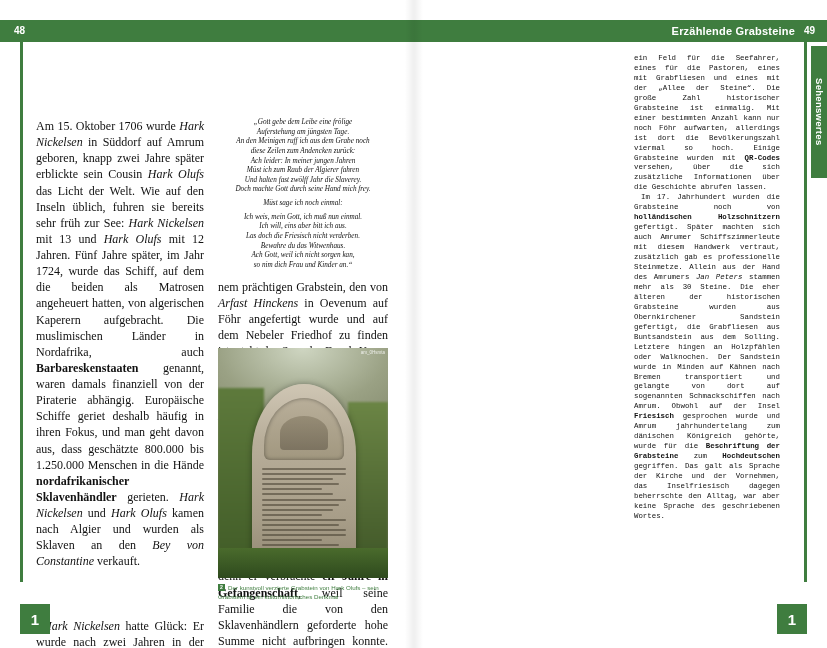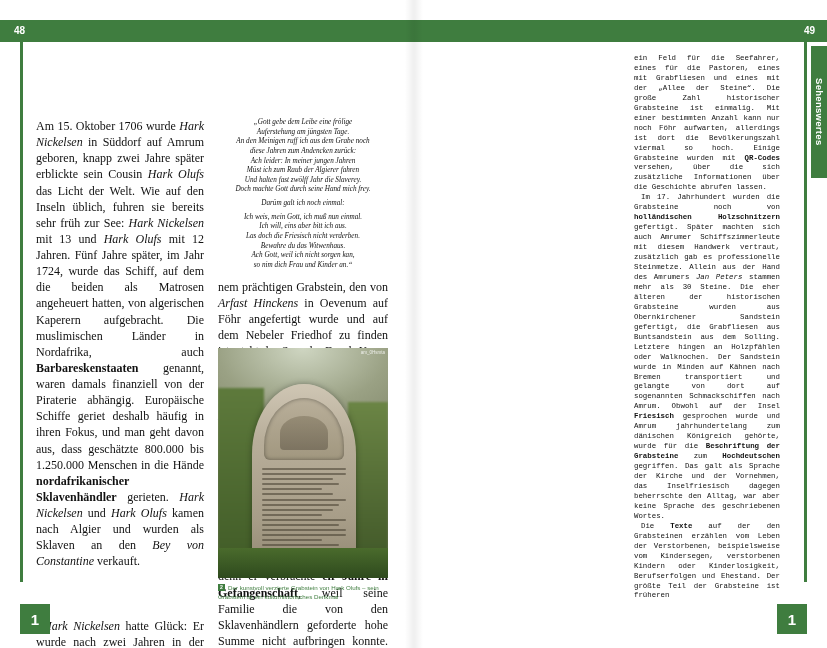--- a/index.html
+++ b/index.html
@@ -231,41 +231,42 @@
     <div class="col lc2" style="top: 278.609px;">
       <p>nem prächtigen Grabstein, den von <i>Arfast Hinckens</i> in Oevenum auf Föhr angefertigt wurde und auf dem Nebeler Friedhof zu finden ist, steht der Spruch „Durch Kreuz und Leiden zur Himmelsfreuden“. Auf der Rückseite ist in Stein gemeißelt, dass er mit seiner Frau <i>Marret Olufs</i>, der Halbschwester seines Cousins <i>Hark</i>, bis zu seinem Tod im Jahr 1770 in einer „vergnügte[n] Ehe“ lebte und letztendlich ein glückliches Leben geführt hatte.</p>
       <p class="ind">Weniger Glück hatte <i>Hark Olufs</i>, denn er verbrachte <b>elf Jahre in Gefangenschaft</b>, weil seine Familie die von den Sklavenhändlern geforderte hohe Summe nicht aufbringen konnte. Da er aber fleißig und tüchtig war, arbeitete er sich vom Lakai zum Schatzmeister auf, bevor er zum Kommandeur und späteren Oberbefehlshaber der Leibgarde des <i>Beys von Constantine</i> emannt wurde und 1735 für ihn Tunis eroberte. Zum Dank wurde er freigelassen und kehrte in seine Heimat zurück. Dort heiratete er seine große Liebe <i>Antje Lorenzen</i>, mit der er vier Mädchen und einen Jungen bekam. Im Alter von nur 46 Jahren starb er plötzlich – seine Familie fand ihn nach dem Gottesdienst tot im Sessel sitzend. Aber wie es häufig der Fall war, hatte er bereits vor seinem Tod schon vorsorglich einen <b>reich verzierten Grabstein</b> meißeln lassen. Auf diesem richtet er sich an seine Familie:</p>
     </div>
 
     <div class="folio-box l">1</div>
   </div>
 
   <div class="page-right">
     <div class="hdr-right"></div>
+    <div class="hdr-title">Erzählende Grabsteine</div>
     <div class="hdr-folio r">49</div>
     <div class="rule-right"></div>
 
     <div class="side-tab">
       <span>Sehenswertes</span>
     </div>
 
     <div class="folio-box r">1</div>
   </div>
 
   <div class="quote" id="quote-block" style="top: 118px; display: block;">
       <div>„Gott gebe dem Leibe eine frölige</div>
       <div>Auferstehung am jüngsten Tage.</div>
       <div>An den Meinigen ruff ich aus dem Grabe noch</div>
-      <div>diese Jahren zum Andencken zurück:</div>
+      <div>diese Zeilen zum Andencken zurück:</div>
       <div>Ach leider: In meiner jungen Jahren</div>
       <div>Müst ich zum Raub der Algierer fahren</div>
       <div>Und halten fast zwölff Jahr die Slaverey.</div>
       <div>Doch machte Gott durch seine Hand mich frey.</div>
       <div class="gap"></div>
-      <div>Darüm galt ich noch einmal:</div>
+      <div>Müst sage ich noch einmal:</div>
       <div class="gap"></div>
       <div>Ich weis, mein Gott, ich muß nun einmal.</div>
       <div>Ich will, eins aber bitt ich aus.</div>
       <div>Las doch die Friesisch nicht verderben.</div>
       <div>Bewahre du das Witwenhaus.</div>
       <div>Ach Gott, weil ich nicht sorgen kan,</div>
       <div>so nim dich Frau und Kinder an.“</div>
     </div>
 
   <div class="photo">
@@ -303,17 +304,16 @@
     <div class="wm">am_0Hsmta</div>
   </div>
 
   <div class="caption">
     <span class="marker">2</span><span>Der kunstvoll verzierte Grabstein von Hark Olufs – sein Grabstein ist ein kulturhistorisches Denkmal</span>
   </div>
 
   <div class="rc">
     <p class="first">ein Feld für die Seefahrer, eines für die Pastoren, eines mit Grabfliesen und eines mit der „Allee der Steine“. Die große Zahl historischer Grabsteine ist einmalig. Mit einer bestimmten Anzahl kann nur noch Föhr aufwarten, allerdings ist dort die Bevölkerungszahl viermal so hoch. Einige Grabsteine wurden mit <b>QR-Codes</b> versehen, über die sich zusätzliche Informationen über die Geschichte abrufen lassen.</p>
     <p>Im 17. Jahrhundert wurden die Grabsteine noch von <b>holländischen Holzschnitzern</b> gefertigt. Später machten sich auch Amrumer Schiffszimmerleute mit diesem Handwerk vertraut, zusätzlich gab es professionelle Steinmetze. Allein aus der Hand des Amrumers <i>Jan Peters</i> stammen mehr als 30 Steine. Die eher älteren der historischen Grabsteine wurden aus Obernkirchener Sandstein gefertigt, die Grabfliesen aus Buntsandstein aus dem Solling. Letztere hingen an Holzpfählen oder Walknochen. Der Sandstein wurde in Minden auf Kähnen nach Bremen transportiert und gelangte von dort auf sogenannten Schmackschiffen nach Amrum. Obwohl auf der Insel <b>Friesisch</b> gesprochen wurde und Amrum jahrhundertelang zum dänischen Königreich gehörte, wurde für die <b>Beschriftung der Grabsteine</b> zum <b>Hochdeutschen</b> gegriffen. Das galt als Sprache der Kirche und der Vornehmen, das Inselfriesisch dagegen beherrschte den Alltag, war aber keine Sprache des geschriebenen Wortes.</p>
-    <p>Die <b>Texte</b> auf der den Grabsteinen erzählen vom Leben der Verstorbenen, beispielsweise vom Kindersegen, verstorbenen Kindern oder Kinderlosigkeit, Berufserfolgen und Ehestand. Der größte Teil der Grabsteine ist früheren</p>
   </div>
 
   <div class="gutter"></div>
 </div>
 
 </body></html>

